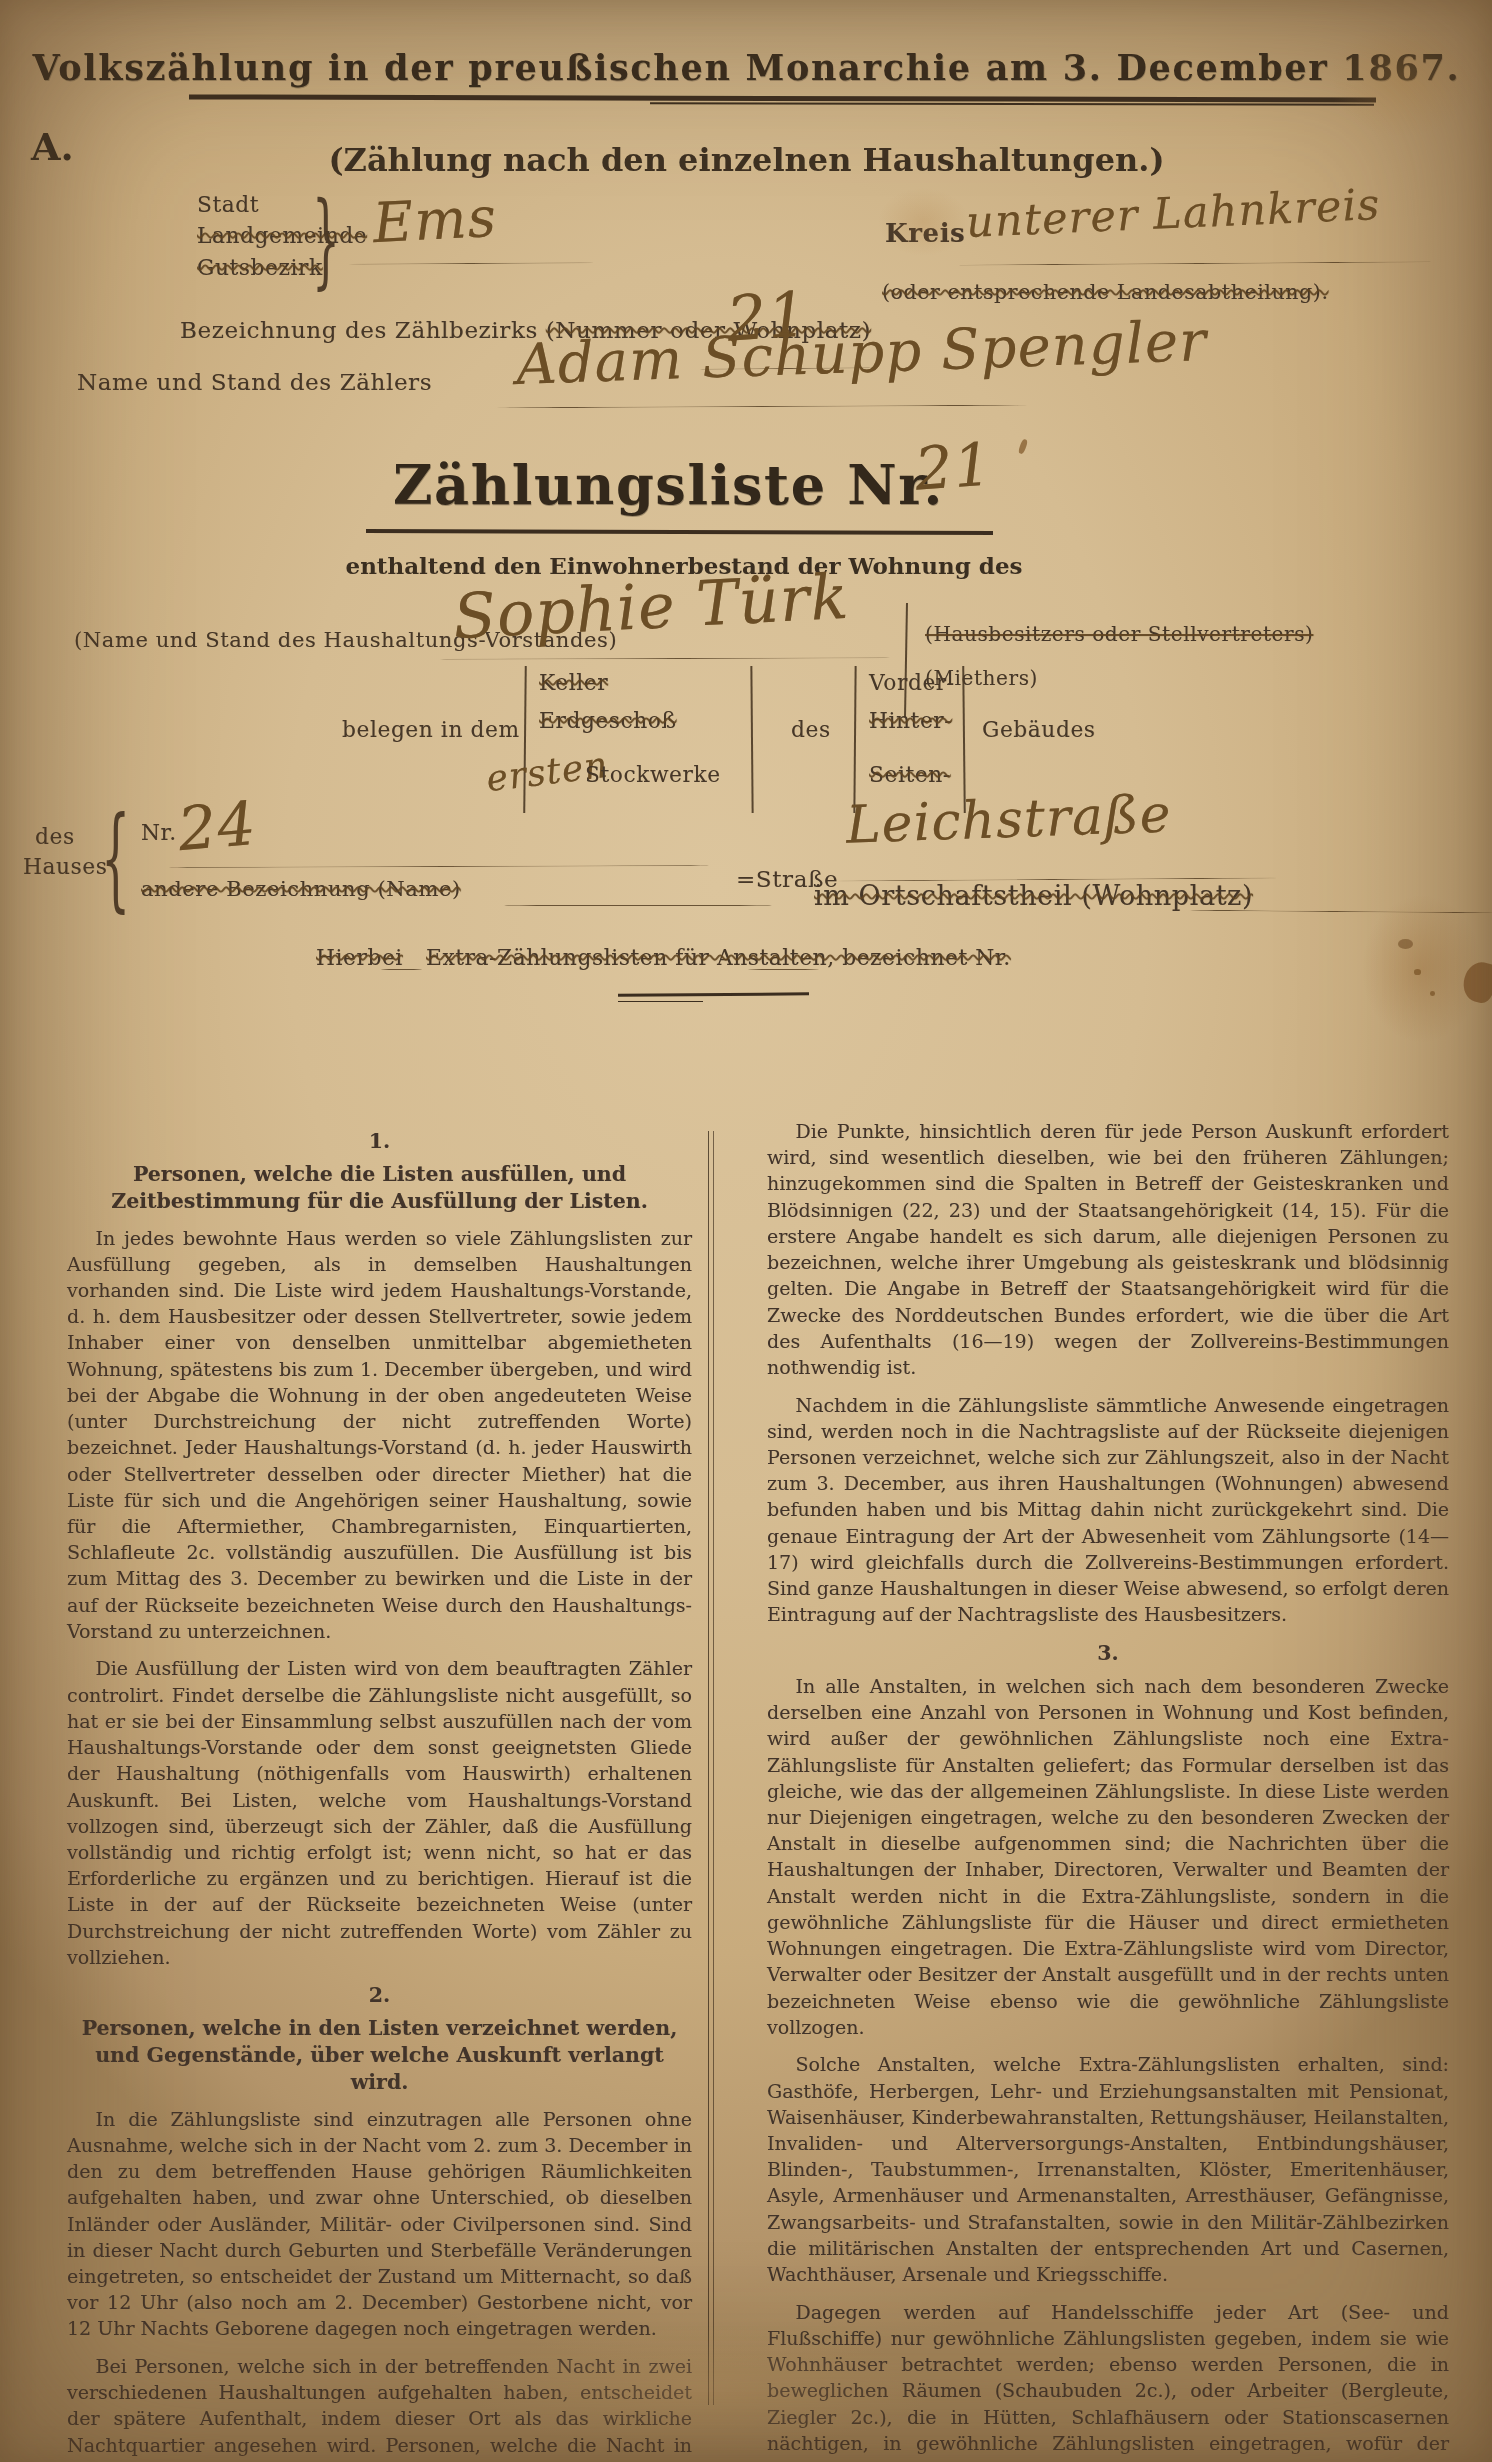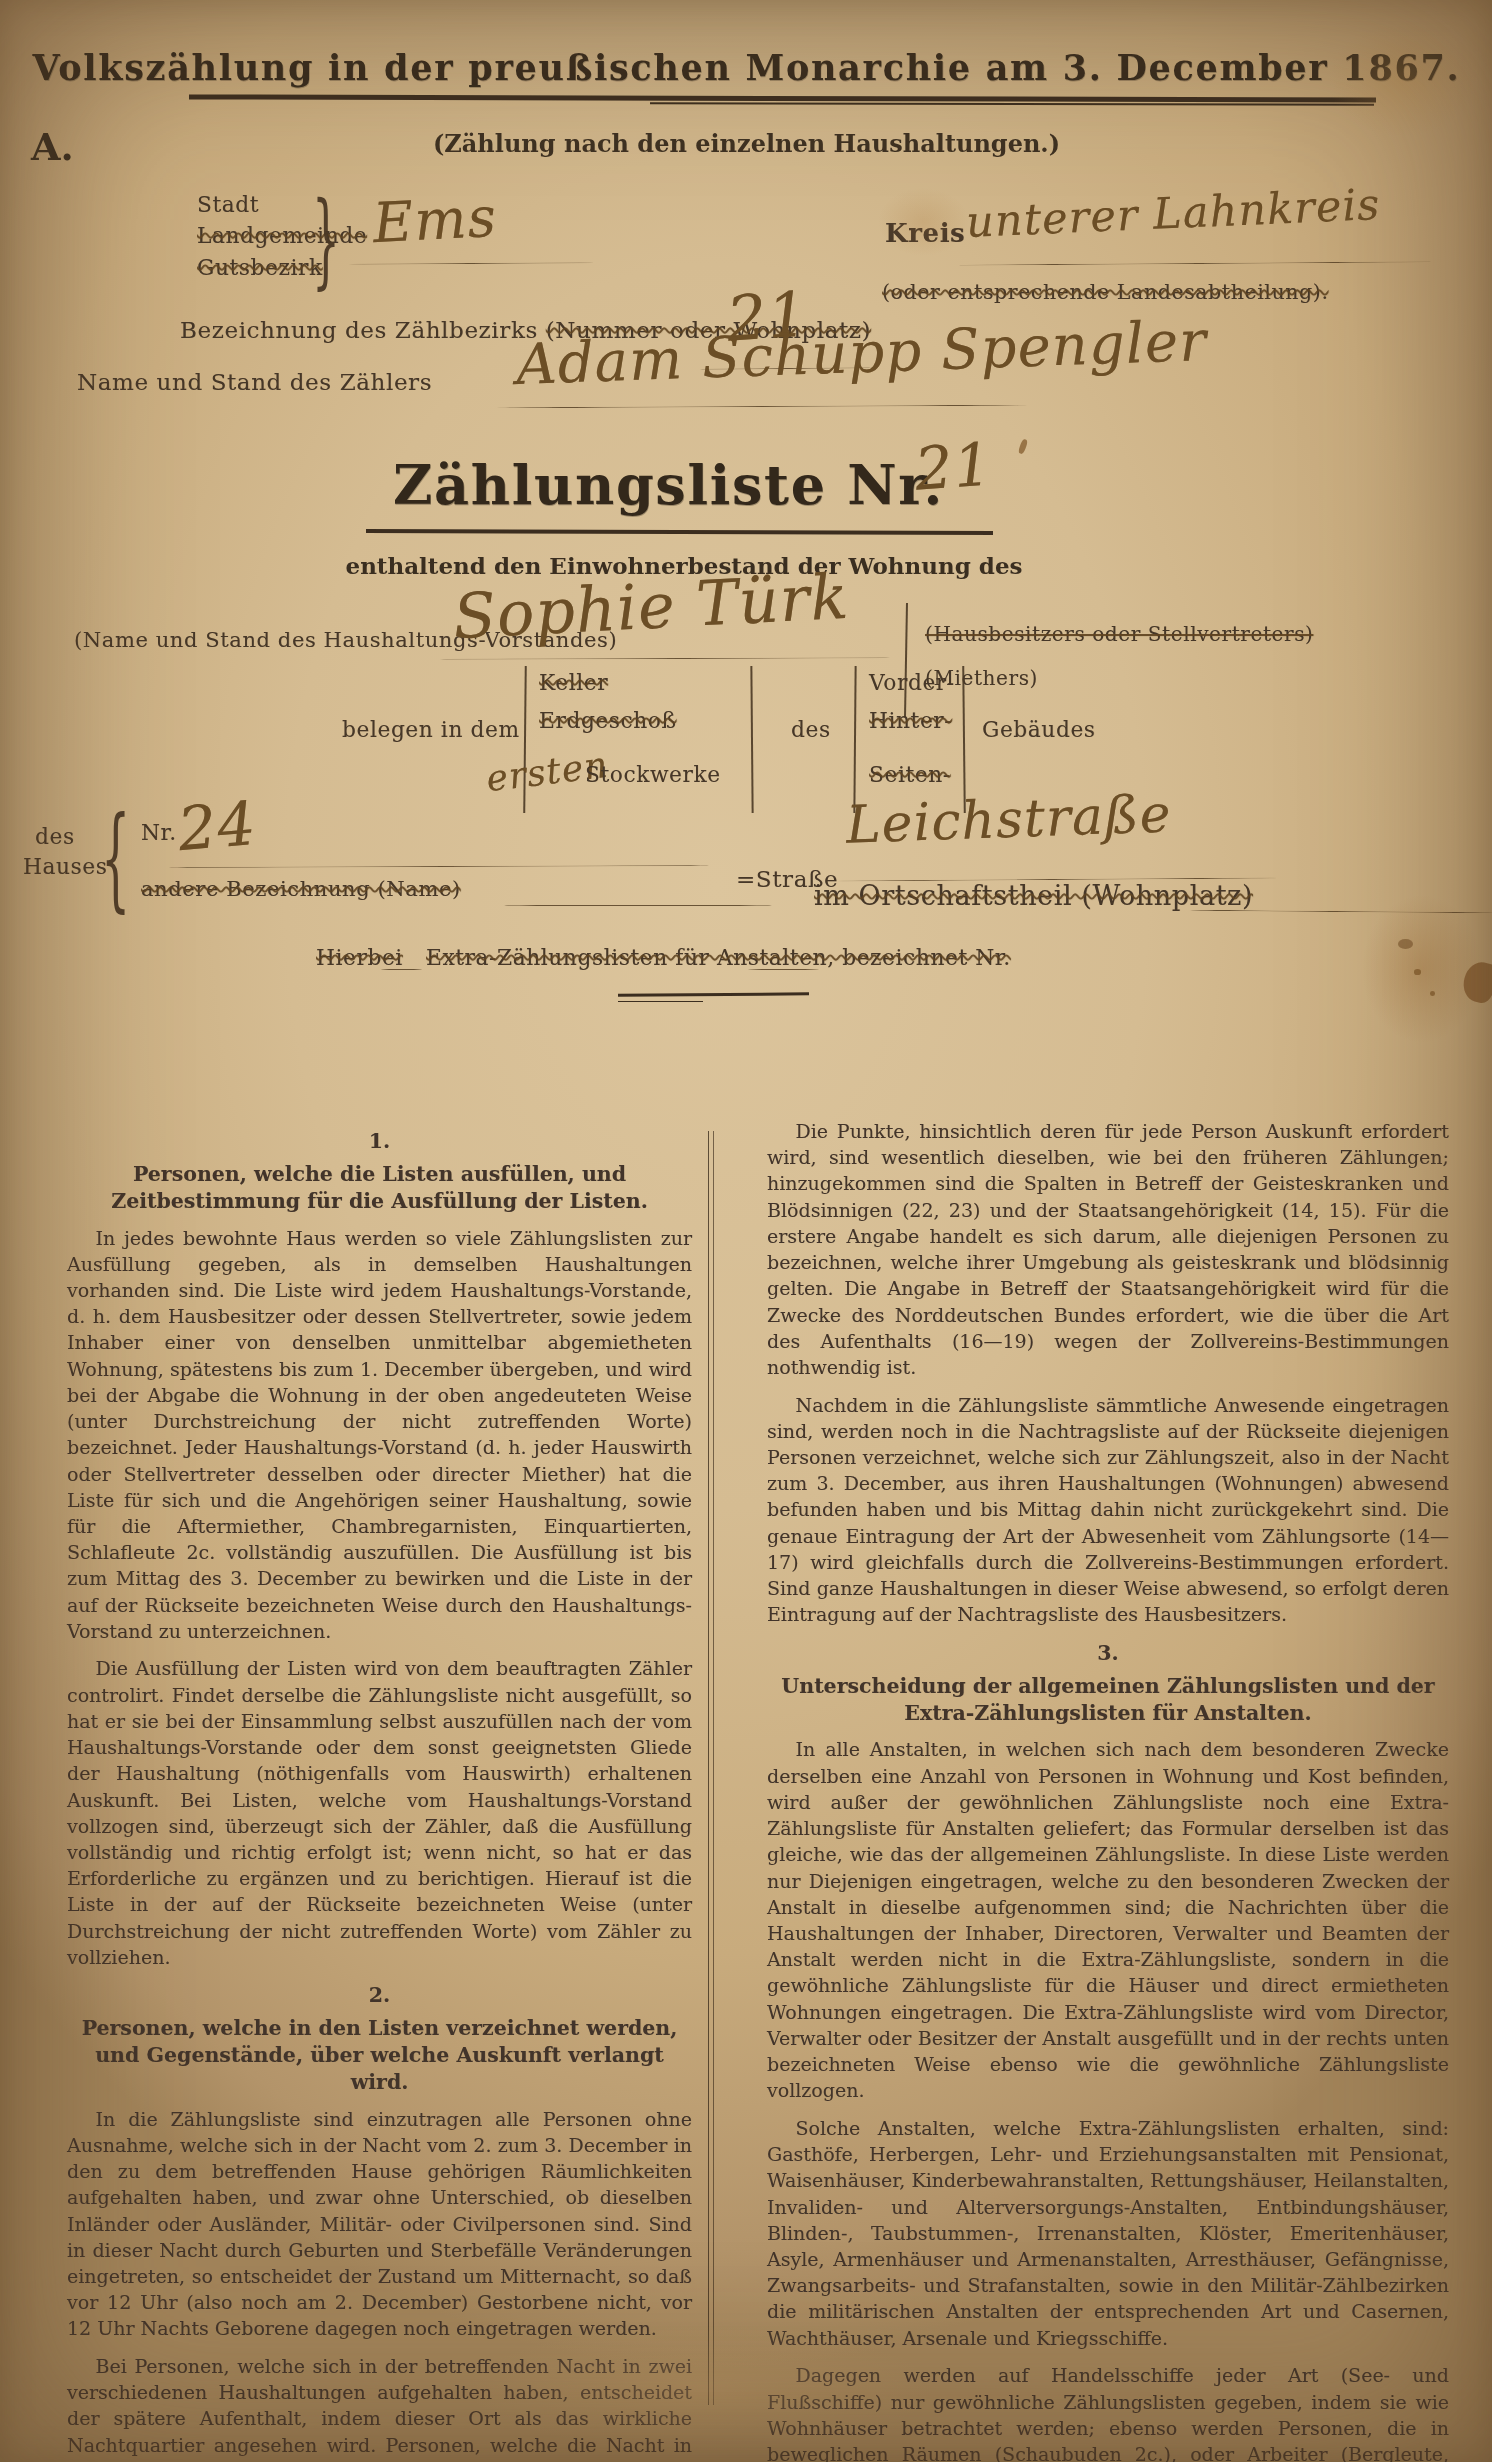--- a/index.html
+++ b/index.html
@@ -49,21 +49,21 @@
 </head>
 <body>
 
 <div class="page">
 
   <div class="abs b" style="left:0; top:47px; width:1493px; text-align:center; font-size:35px; letter-spacing:1.7px; color:#352a1d; text-shadow:0.6px 0.6px 0 rgba(53,42,29,.3);">Volkszählung in der preußischen Monarchie am 3. December 1867.</div>
   <div class="abs rule" style="left:189px; top:96px; width:1187px; height:4.6px; transform:rotate(.15deg);"></div>
   <div class="abs rule" style="left:650px; top:103px; width:724px; height:1.7px; transform:rotate(.1deg);"></div>
 
   <div class="abs b" style="left:31px; top:124px; font-size:38px; color:#3a2e20;">A.</div>
-  <div class="abs b" style="left:0; top:129px; width:1493px; text-align:center; font-size:24px; color:#3e3122;">(Zählung nach den einzelnen Haushaltungen.)</div>
+  <div class="abs b" style="left:0; top:141px; width:1493px; text-align:center; font-size:32px; color:#3e3122;">(Zählung nach den einzelnen Haushaltungen.)</div>
 
   <div class="abs lbl" style="left:197px; top:192px;">Stadt</div>
   <div class="abs lbl stw" style="left:197px; top:223px;">Landgemeinde</div>
   <div class="abs lbl stw" style="left:197px; top:255px;">Gutsbezirk</div>
   <div class="abs brace" style="left:312px; top:188px; font-size:44px; transform:scale(1,2.35);">}</div>
   <div class="abs hw" style="left:373px; top:188px; font-size:55px; transform:rotate(-3deg);">Ems</div>
   <div class="abs ul" style="left:349px; top:263px; width:245px; transform:rotate(-.3deg);"></div>
 
   <div class="abs lbl b" style="left:885px; top:218px; font-size:26px;">Kreis</div>
   <div class="abs hw" style="left:966px; top:188px; font-size:43px; transform:rotate(-2.5deg);">unterer Lahnkreis</div>
@@ -140,21 +140,20 @@
       <p class="para">Die Ausfüllung der Listen wird von dem beauftragten Zähler controlirt. Findet derselbe die Zählungsliste nicht ausgefüllt, so hat er sie bei der Einsammlung selbst auszufüllen nach der vom Haushaltungs-Vorstande oder dem sonst geeignetsten Gliede der Haushaltung (nöthigenfalls vom Hauswirth) erhaltenen Auskunft. Bei Listen, welche vom Haushaltungs-Vorstand vollzogen sind, überzeugt sich der Zähler, daß die Ausfüllung vollständig und richtig erfolgt ist; wenn nicht, so hat er das Erforderliche zu ergänzen und zu berichtigen. Hierauf ist die Liste in der auf der Rückseite bezeichneten Weise (unter Durchstreichung der nicht zutreffenden Worte) vom Zähler zu vollziehen.</p>
       <div class="secnum">2.</div>
       <div class="sechead">Personen, welche in den Listen verzeichnet werden, und Gegenstände, über welche Auskunft verlangt wird.</div>
       <p class="para">In die Zählungsliste sind einzutragen alle Personen ohne Ausnahme, welche sich in der Nacht vom 2. zum 3. December in den zu dem betreffenden Hause gehörigen Räumlichkeiten aufgehalten haben, und zwar ohne Unterschied, ob dieselben Inländer oder Ausländer, Militär- oder Civilpersonen sind. Sind in dieser Nacht durch Geburten und Sterbefälle Veränderungen eingetreten, so entscheidet der Zustand um Mitternacht, so daß vor 12 Uhr (also noch am 2. December) Gestorbene nicht, vor 12 Uhr Nachts Geborene dagegen noch eingetragen werden.</p>
       <p class="para">Bei Personen, welche sich in der betreffenden Nacht in zwei verschiedenen Haushaltungen aufgehalten haben, entscheidet der spätere Aufenthalt, indem dieser Ort als das wirkliche Nachtquartier angesehen wird. Personen, welche die Nacht in keiner Wohnung oder Schlafstelle aufgehalten haben, sondern im Freien gewesen sind (Reisende auf Posten und Eisenbahnen, Nachtwächter und die Nacht durch beschäftigte Arbeiter) und erst Morgens in eine Wohnung oder Schlafstelle gekommen sind, werden in die Zählungsliste derjenigen Haushaltung eingetragen, in welcher sie am Morgen oder Vormittag des 3. December angelangt sind.</p>
     </div>
     <div class="col col-right">
       <p class="para">Die Punkte, hinsichtlich deren für jede Person Auskunft erfordert wird, sind wesentlich dieselben, wie bei den früheren Zählungen; hinzugekommen sind die Spalten in Betreff der Geisteskranken und Blödsinnigen (22, 23) und der Staatsangehörigkeit (14, 15). Für die erstere Angabe handelt es sich darum, alle diejenigen Personen zu bezeichnen, welche ihrer Umgebung als geisteskrank und blödsinnig gelten. Die Angabe in Betreff der Staatsangehörigkeit wird für die Zwecke des Norddeutschen Bundes erfordert, wie die über die Art des Aufenthalts (16—19) wegen der Zollvereins-Bestimmungen nothwendig ist.</p>
       <p class="para">Nachdem in die Zählungsliste sämmtliche Anwesende eingetragen sind, werden noch in die Nachtragsliste auf der Rückseite diejenigen Personen verzeichnet, welche sich zur Zählungszeit, also in der Nacht zum 3. December, aus ihren Haushaltungen (Wohnungen) abwesend befunden haben und bis Mittag dahin nicht zurückgekehrt sind. Die genaue Eintragung der Art der Abwesenheit vom Zählungsorte (14—17) wird gleichfalls durch die Zollvereins-Bestimmungen erfordert. Sind ganze Haushaltungen in dieser Weise abwesend, so erfolgt deren Eintragung auf der Nachtragsliste des Hausbesitzers.</p>
       <div class="secnum">3.</div>
-      <div class="sechead">Unterscheidung der allgemeinen Zählungslisten und der Extra-Zählungslisten für Anstalten.</div>
       <p class="para">In alle Anstalten, in welchen sich nach dem besonderen Zwecke derselben eine Anzahl von Personen in Wohnung und Kost befinden, wird außer der gewöhnlichen Zählungsliste noch eine Extra-Zählungsliste für Anstalten geliefert; das Formular derselben ist das gleiche, wie das der allgemeinen Zählungsliste. In diese Liste werden nur Diejenigen eingetragen, welche zu den besonderen Zwecken der Anstalt in dieselbe aufgenommen sind; die Nachrichten über die Haushaltungen der Inhaber, Directoren, Verwalter und Beamten der Anstalt werden nicht in die Extra-Zählungsliste, sondern in die gewöhnliche Zählungsliste für die Häuser und direct ermietheten Wohnungen eingetragen. Die Extra-Zählungsliste wird vom Director, Verwalter oder Besitzer der Anstalt ausgefüllt und in der rechts unten bezeichneten Weise ebenso wie die gewöhnliche Zählungsliste vollzogen.</p>
       <p class="para">Solche Anstalten, welche Extra-Zählungslisten erhalten, sind: Gasthöfe, Herbergen, Lehr- und Erziehungsanstalten mit Pensionat, Waisenhäuser, Kinderbewahranstalten, Rettungshäuser, Heilanstalten, Invaliden- und Alterversorgungs-Anstalten, Entbindungshäuser, Blinden-, Taubstummen-, Irrenanstalten, Klöster, Emeritenhäuser, Asyle, Armenhäuser und Armenanstalten, Arresthäuser, Gefängnisse, Zwangsarbeits- und Strafanstalten, sowie in den Militär-Zählbezirken die militärischen Anstalten der entsprechenden Art und Casernen, Wachthäuser, Arsenale und Kriegsschiffe.</p>
       <p class="para">Dagegen werden auf Handelsschiffe jeder Art (See- und Flußschiffe) nur gewöhnliche Zählungslisten gegeben, indem sie wie Wohnhäuser betrachtet werden; ebenso werden Personen, die in beweglichen Räumen (Schaubuden 2c.), oder Arbeiter (Bergleute, Ziegler 2c.), die in Hütten, Schlafhäusern oder Stationscasernen nächtigen, in gewöhnliche Zählungslisten eingetragen, wofür der Zähler zu sorgen hat.</p>
     </div>
   </div>
 
   <div class="stain s1"></div>
   <div class="stain s2"></div>
   <div class="stain s3"></div>
   <div class="stain s4"></div>

